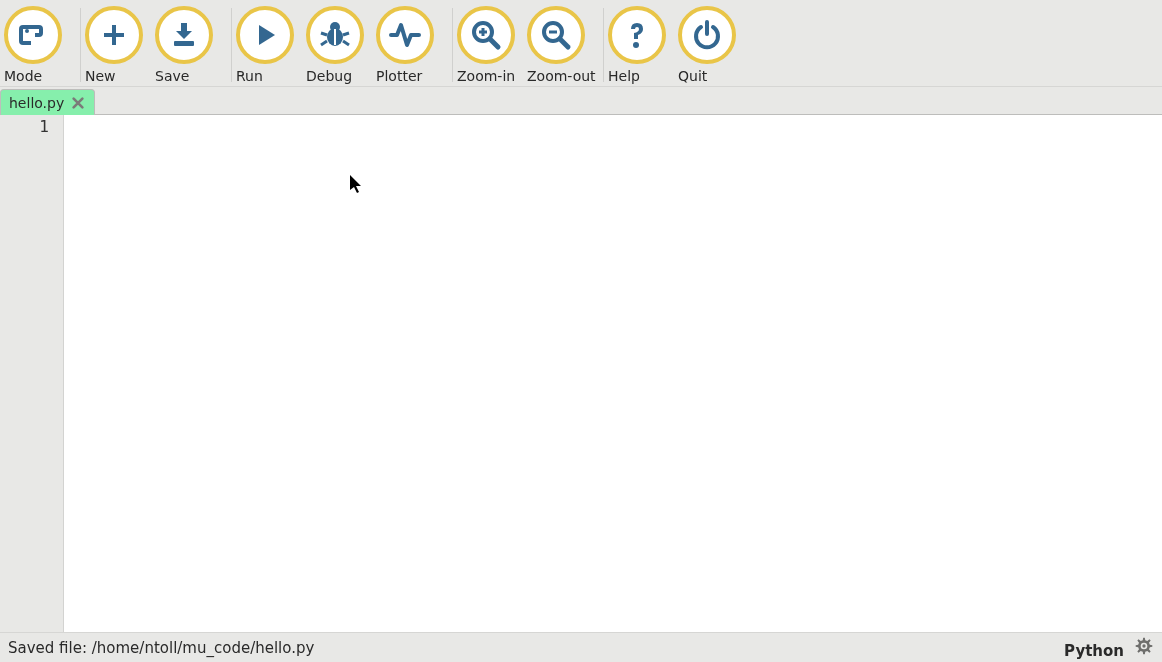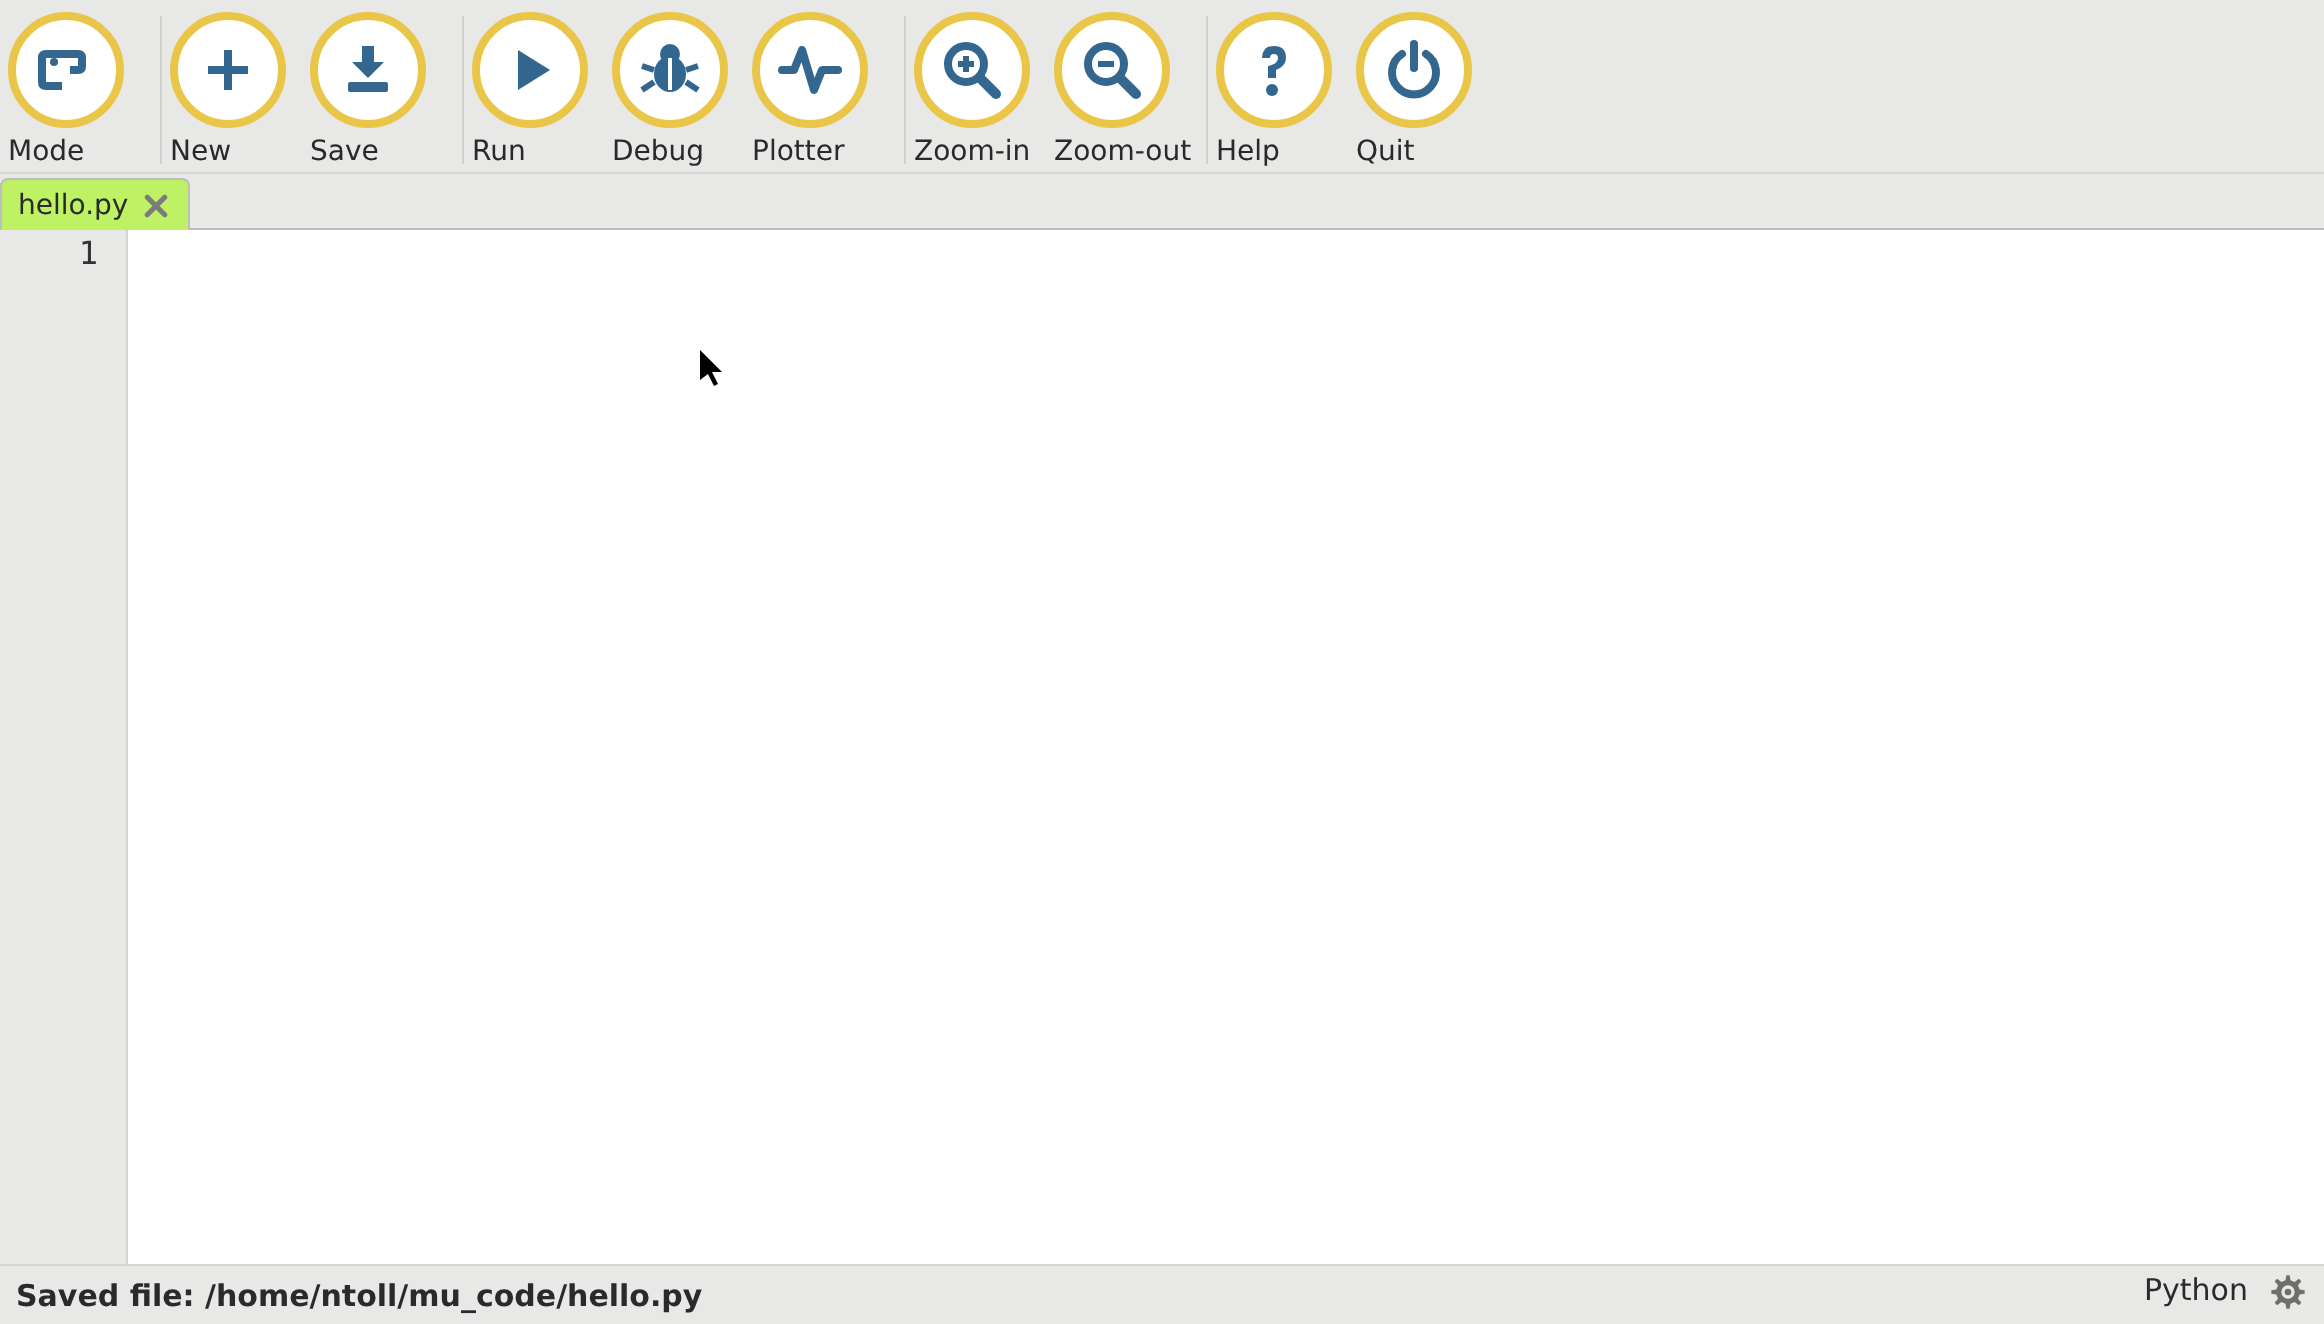--- a/index.html
+++ b/index.html
@@ -60,21 +60,21 @@
       background: #e8e8e6;
       border-bottom: 1px solid #bdbdbb;
       display: flex;
       align-items: flex-end;
     }
     .tab {
       display: flex;
       align-items: center;
       height: 26px;
       padding: 0 8px 0 8px;
-      background: #bef264;
+      background: #86efac;
       border: 1px solid #bdbdbb;
       border-bottom: none;
       border-top-left-radius: 4px;
       border-top-right-radius: 4px;
       margin-left: 0;
       font-size: 14px;
       color: #2a2a2a;
       position: relative;
       top: 1px;
     }
@@ -122,25 +122,26 @@
     .statusbar {
       height: 30px;
       background: #e8e8e6;
       border-top: 1px solid #d6d6d4;
       display: flex;
       align-items: center;
       padding: 0 8px;
       font-size: 15px;
       color: #2a2a2a;
     }
-    .status-left { flex: 1; font-weight: bold; }
+    .status-left { flex: 1; }
     .status-right {
       display: flex;
-      align-items: flex-start;
+      align-items: flex-end;
       gap: 10px;
+      font-weight: bold;
     }
     .gear-icon { width: 20px; height: 20px; }
     .icon-fill { fill: #336790; }
     .icon-stroke { stroke: #336790; fill: none; }
   </style>
 </head>
 <body>
 
 <div class="toolbar">
 

